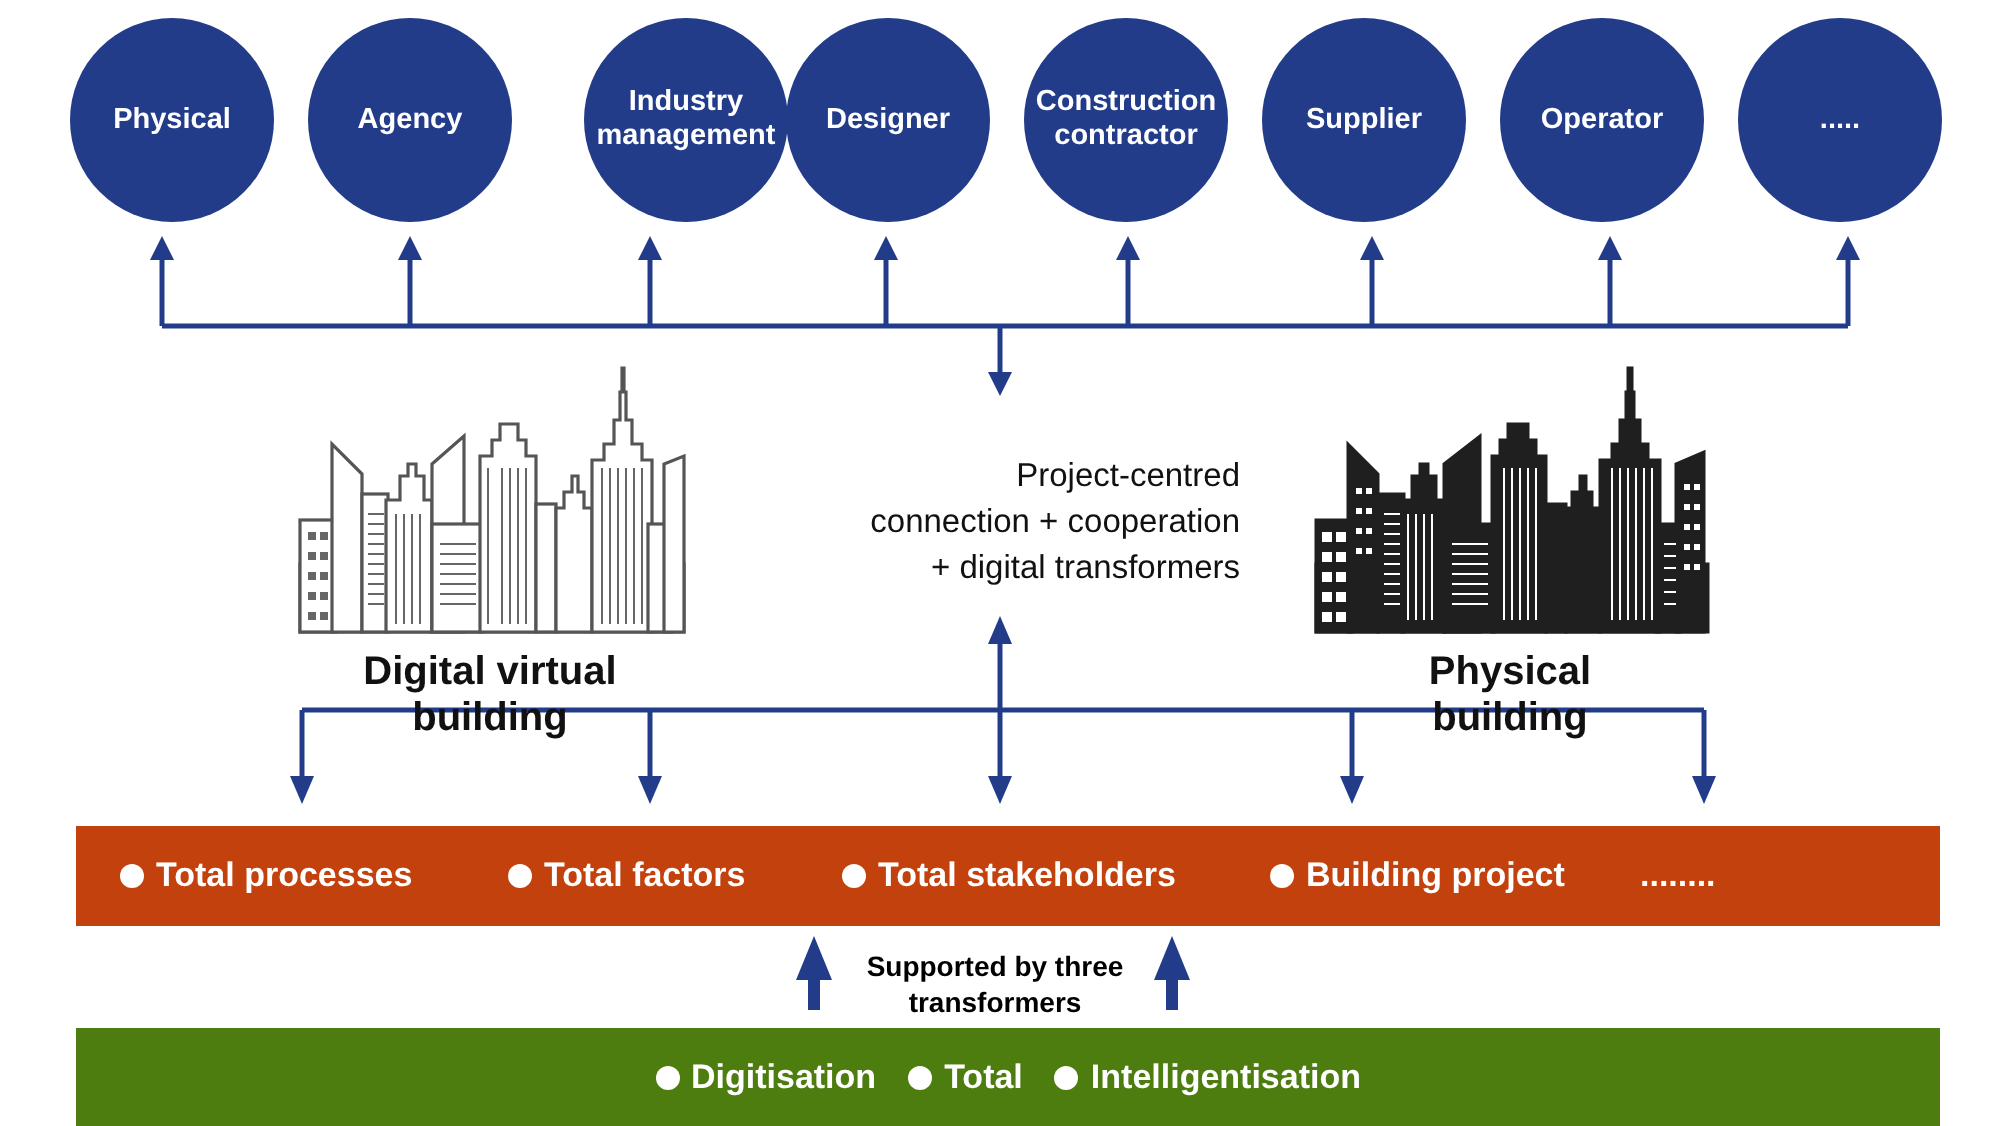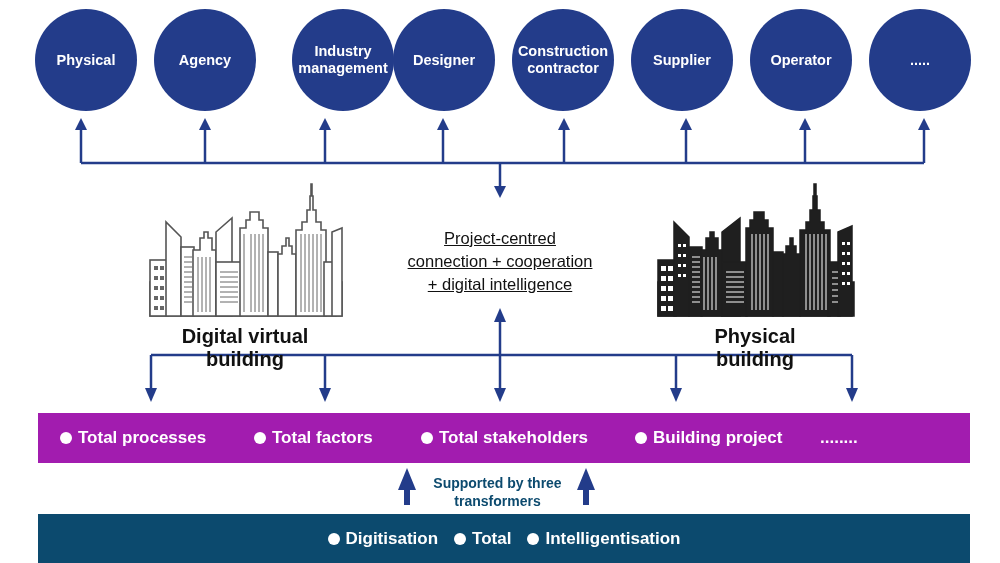--- a/index.html
+++ b/index.html
@@ -1,28 +1,28 @@
 <!DOCTYPE html>
 <html><head>
 <meta charset="utf-8">
 <style>
   html, body { margin:0; padding:0; background:#ffffff; }
   body { width:1000px; height:563px; position:relative; overflow:hidden; font-family:"Liberation Sans", sans-serif; }
   .circle { position:absolute; width:102px; height:102px; border-radius:50%; background:#233c8a; color:#fff; display:flex; align-items:center; justify-content:center; text-align:center; font-weight:bold; font-size:14.5px; line-height:17px; top:9px; }
   .circle span { display:block; padding:0 2px; }
   svg.lines { position:absolute; left:0; top:0; width:1000px; height:563px; }
-  .center-text { position:absolute; left:380px; top:227px; width:240px; text-align:center; font-size:16.5px; line-height:23px; color:#111;text-decoration:underline; }
+  .center-text { position:absolute; left:380px; top:227px; width:240px; text-align:right; font-size:16.5px; line-height:23px; color:#111; }
   .bld-label { position:absolute; font-weight:bold; font-size:20px; color:#111; text-align:center; }
   .band { position:absolute; display:flex; align-items:center; color:#fff; font-weight:bold; font-size:17px; }
-  .band-blue { left:38px; top:413px; width:932px; height:50px; background:#a21caf; }
-  .band-green { left:38px; top:514px; width:932px; height:49px; background:#0c4a6e; justify-content:center; }
+  .band-blue { left:38px; top:413px; width:932px; height:50px; background:#c2410c; }
+  .band-green { left:38px; top:514px; width:932px; height:49px; background:#4d7c0f; justify-content:center; }
   .band-item { position:absolute; display:flex; align-items:center; white-space:nowrap; }
   .dot { width:12px; height:12px; border-radius:50%; background:#fff; margin-right:6px; display:inline-block; }
   .band-green .band-item { position:static; margin:0 8px; }
-  .support { position:absolute; left:420px; top:474px; width:155px; text-align:center; font-weight:bold; font-size:14px; line-height:18px; color:#0c4a6e; }
+  .support { position:absolute; left:420px; top:474px; width:155px; text-align:center; font-weight:bold; font-size:14px; line-height:18px; color:#000000; }
 </style>
 </head>
 <body>
 
 <svg class="lines" viewBox="0 0 1000 563">
   <defs>
     <marker id="ah" markerWidth="10" markerHeight="10" refX="5" refY="5" orient="auto" markerUnits="userSpaceOnUse">
       <path d="M0,0 L10,5 L0,10 z" fill="#233c8a"></path>
     </marker>
   </defs>
@@ -101,21 +101,21 @@
 <div class="circle" style="left:750px">
     <span>Operator</span>
   </div>
 <div class="circle" style="left:869px">
     <span>.....</span>
   </div>
 
 <div class="center-text">
   <div>Project-centred</div>
   <div>connection + cooperation</div>
-  <div>+ digital intelligence</div>
+  <div>+ digital transformers</div>
 </div>
 
 <svg style="position:absolute;left:148px;top:182px;width:196px;height:136px" viewBox="0 0 196 136">
   <g fill="#fff" stroke="#555" stroke-width="1.6">
     <rect x="2" y="100" width="192" height="34"></rect>
     <rect x="2" y="78" width="18" height="56"></rect>
     <path d="M18,134 V40 L33,55 V134 z"></path>
     <rect x="33" y="65" width="13" height="69"></rect>
     <path d="M45,134 V68 H52 V56 H56 V50 H60 V56 H64 V68 H68 V134 z"></path>
     <path d="M68,134 V50 L84,36 V134 z"></path>

